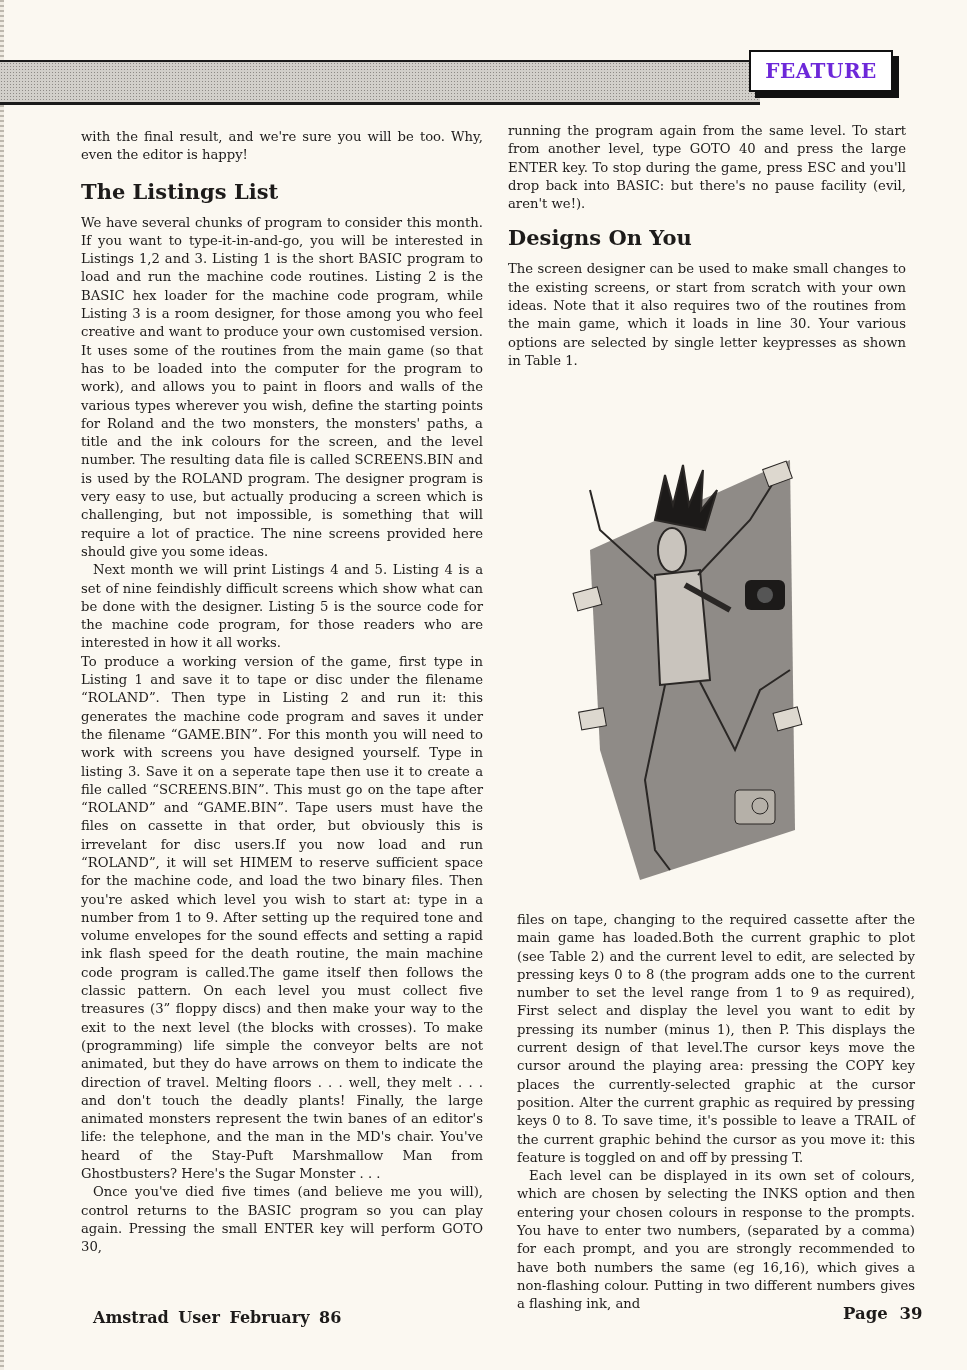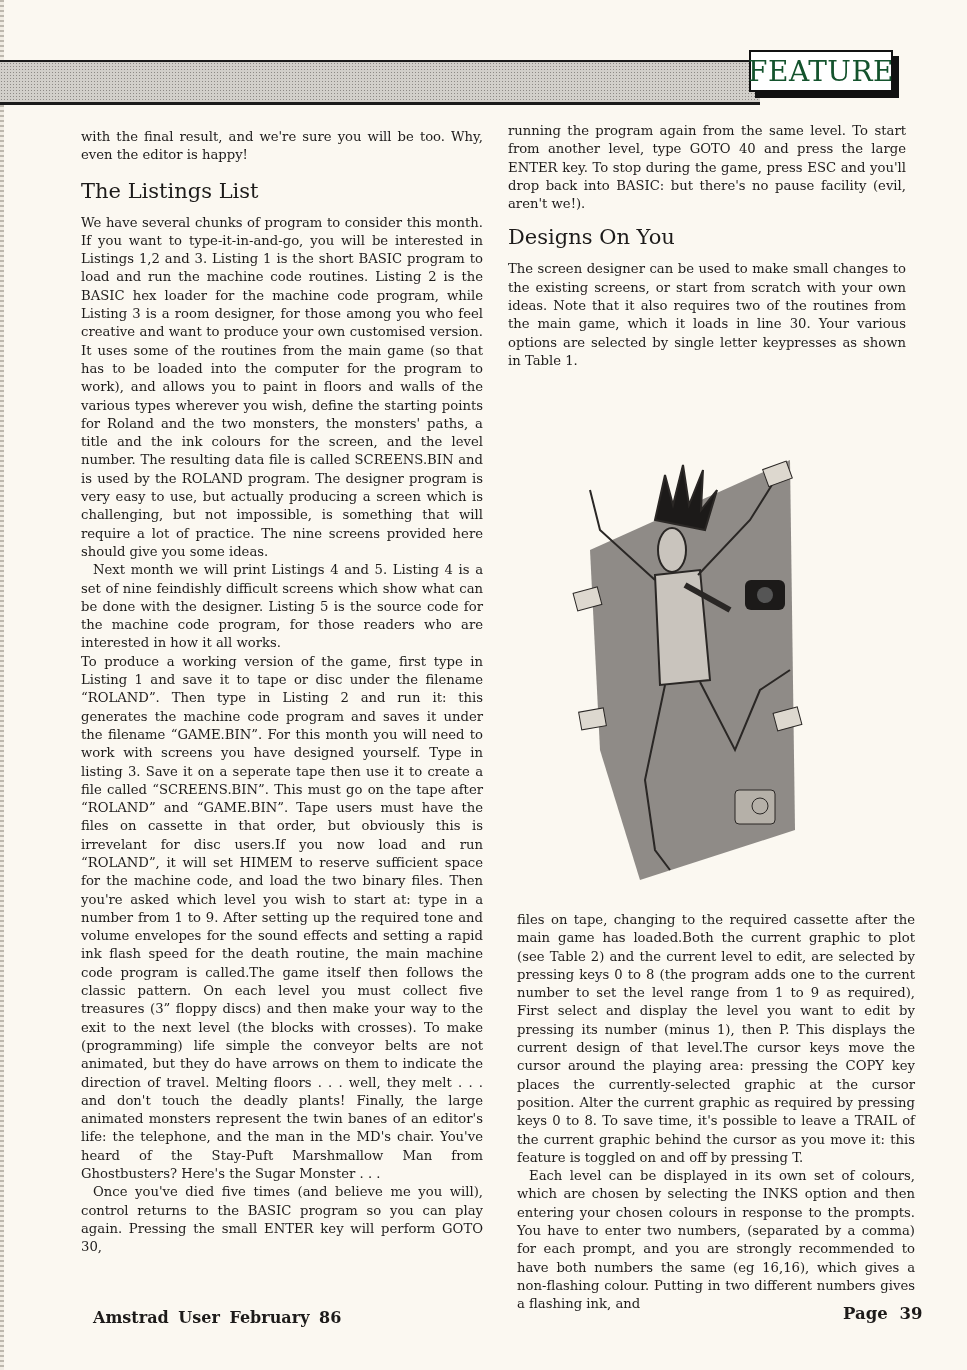--- a/index.html
+++ b/index.html
@@ -18,30 +18,30 @@
     background-size: 3px 3px;
     border-top: 2px solid #1b1b1b; border-bottom: 3px solid #1b1b1b;
   }
   .feature-box {
     position: absolute; left: 749px; top: 50px; width: 140px; height: 38px;
     background: #fff; border: 2px solid #111;
     box-shadow: 6px 6px 0 #111;
     display: flex; align-items: center; justify-content: center;
   }
   .feature-label {
-    font-family: "DejaVu Serif", serif; font-weight: normal; font-size: 28px;
-    letter-spacing: 0.5px; color: #14532d;
+    font-family: "DejaVu Serif", serif; font-weight: bold; font-size: 20px;
+    letter-spacing: 0.5px; color: #6d28d9;
   }
   .col { position: absolute; font-size: 13.2px; line-height: 18.3px; text-align: justify; }
   .col-left { left: 81px; top: 128px; width: 402px; }
   .col-right-top { left: 508px; top: 122px; width: 398px; }
   .col-right-bottom { left: 517px; top: 911px; width: 398px; }
   p { margin: 0; }
   p.indent { text-indent: 12px; }
-  h2 { font-weight: normal; font-size: 21px; line-height: 25px; margin: 14px 0 10px 0; }
+  h2 { font-weight: bold; font-size: 21px; line-height: 25px; margin: 14px 0 10px 0; }
   .illustration { position: absolute; left: 560px; top: 450px; width: 260px; height: 440px; }
   .footer-left { position: absolute; left: 93px; top: 1308px; font-weight: bold; font-size: 16px; word-spacing: 4px; }
   .footer-right { position: absolute; left: 843px; top: 1304px; font-weight: bold; font-size: 16.5px; word-spacing: 6px; }
 </style>
 </head>
 <body>
 
 <div class="left-edge"></div>
 <div class="header-band"></div>
 <div class="feature-box">

